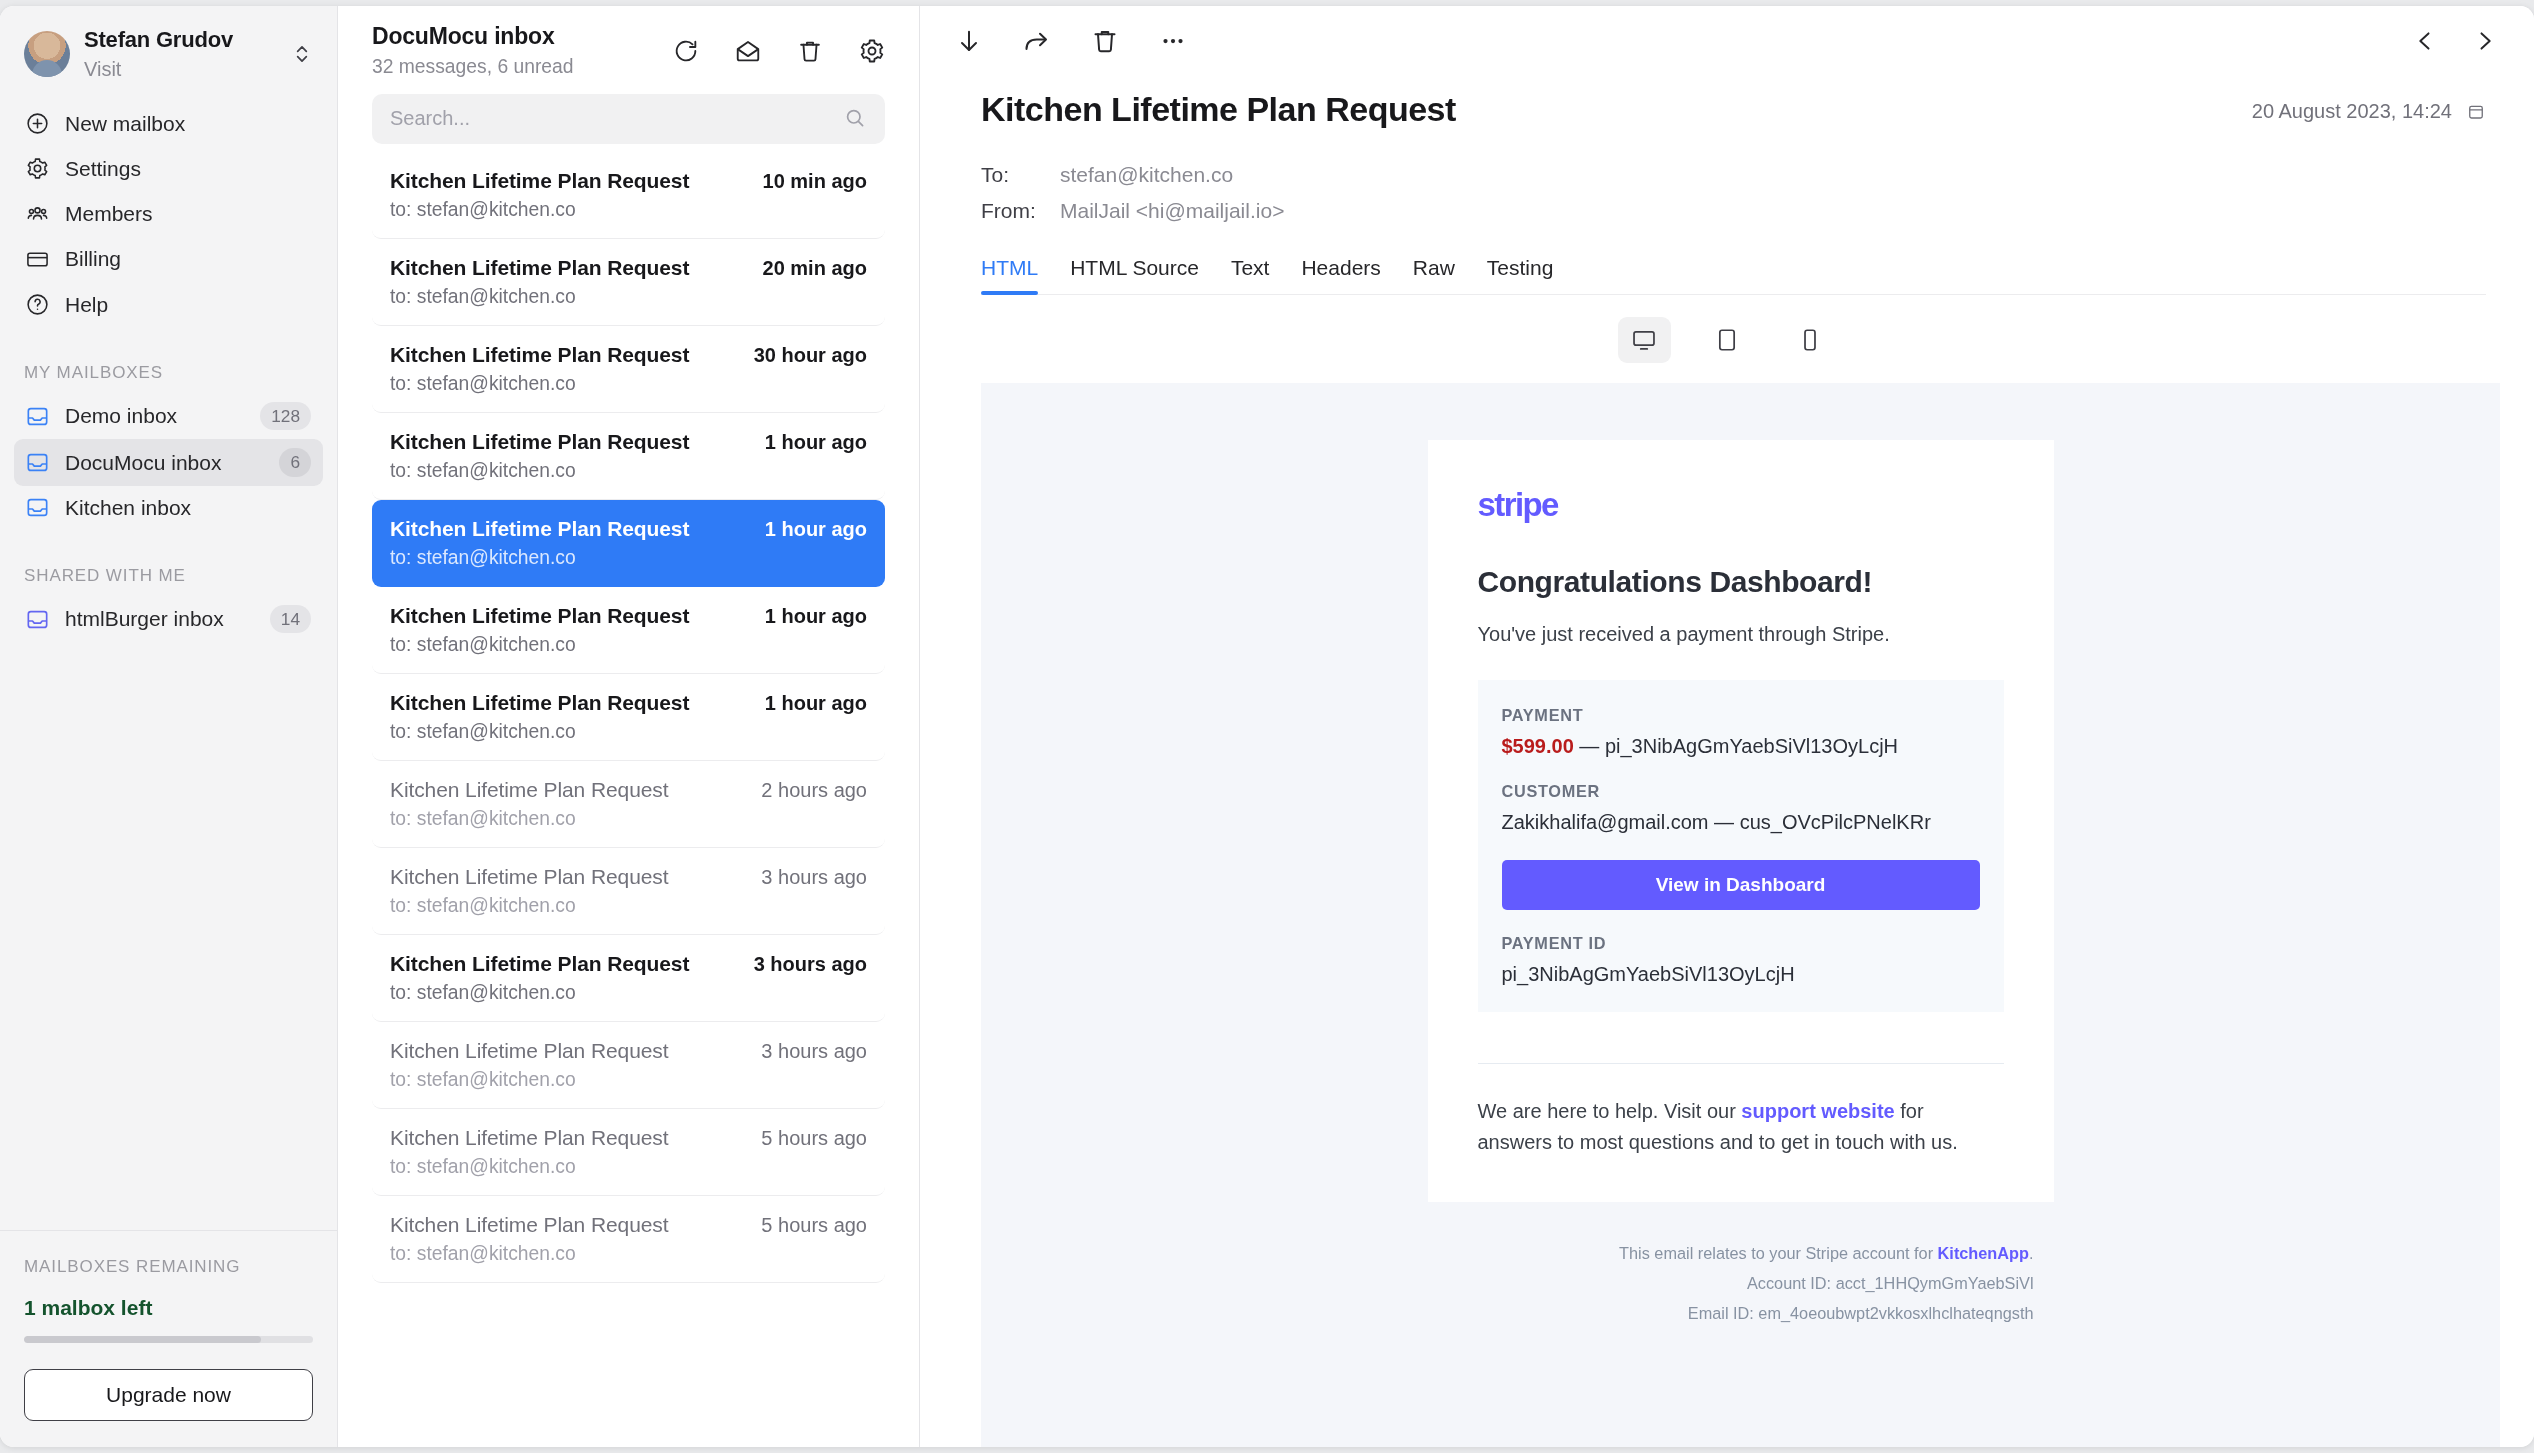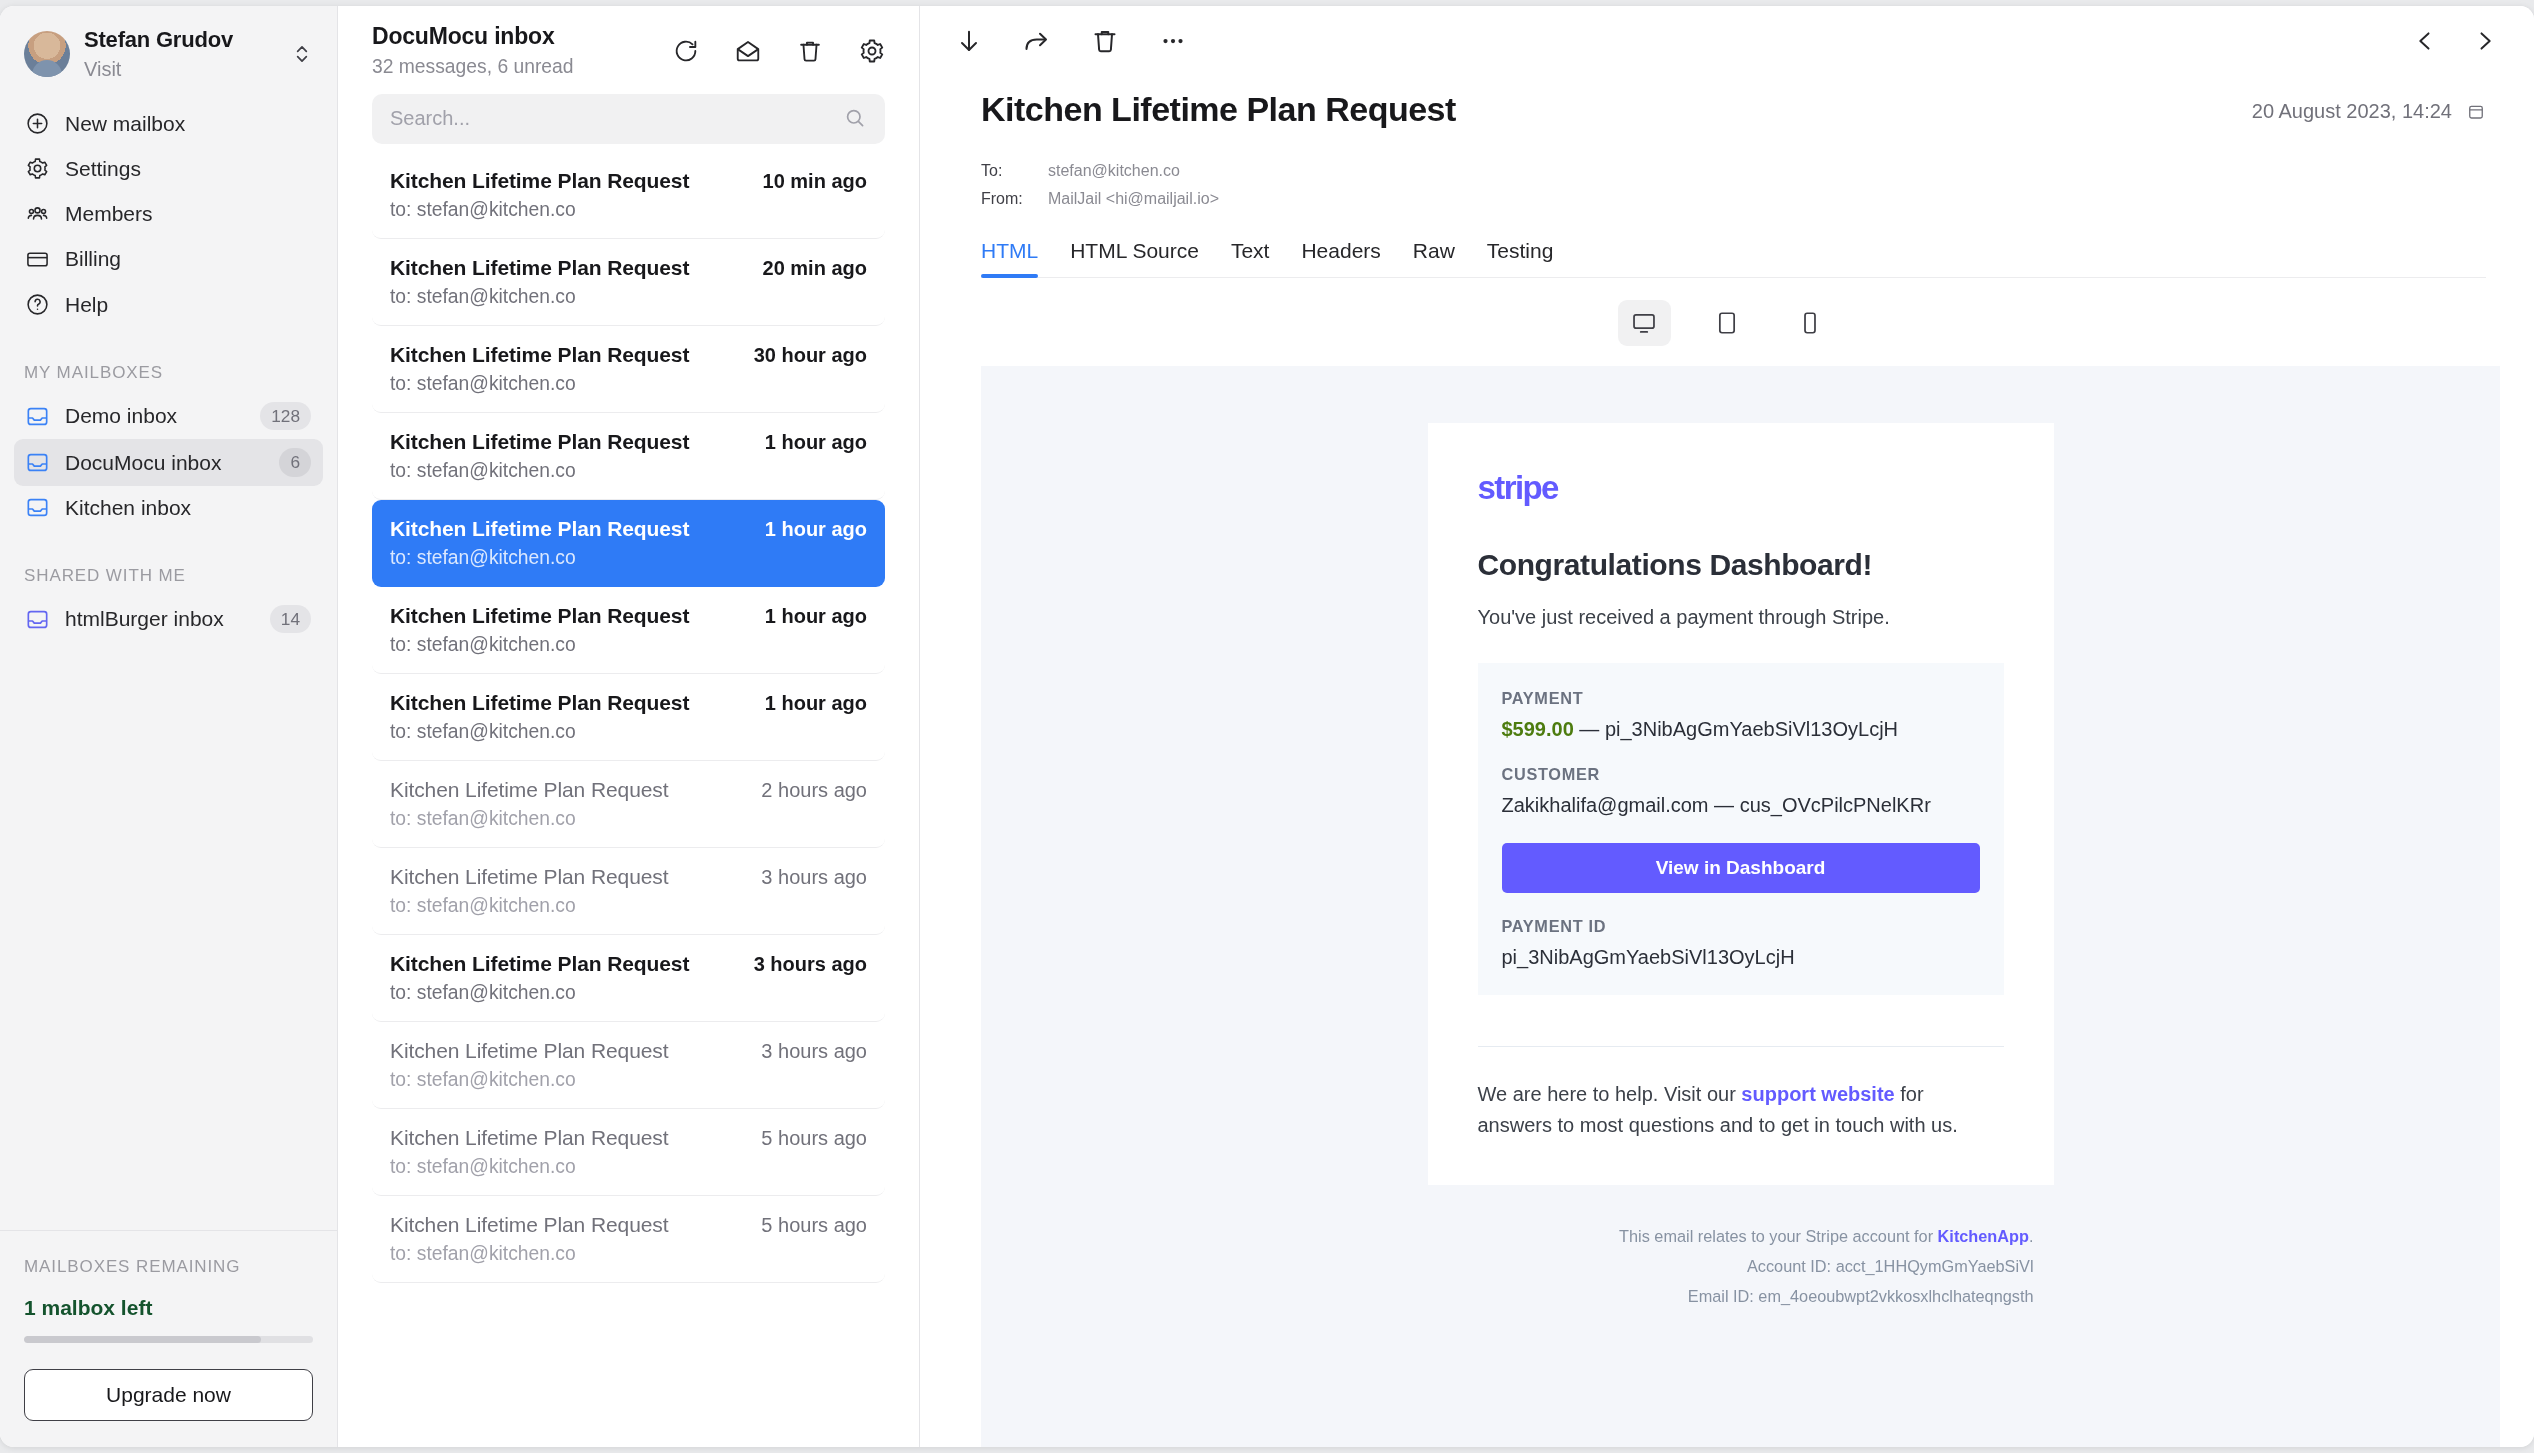--- a/index.html
+++ b/index.html
@@ -161,21 +161,21 @@
     position: relative;
   }
   .reader-toolbar .spacer { flex: 1; }
   .nav-arrows { display: flex; align-items: center; gap: 30px; }
 
   .reader-head { padding: 18px 48px 0 61px; position: relative; }
   .subject-row { display: flex; align-items: flex-start; }
   .mail-subject { flex: 1; font-size: 34px; font-weight: 700; color: #18181b; letter-spacing: -0.5px; line-height: 1.25;}
   .mail-date { display: flex; align-items: center; gap: 14px; font-size: 20px; color: #71717a; padding-top: 12px; white-space: nowrap;}
   .meta { margin-top: 26px; }
-  .meta-row { display: flex; gap: 12px; font-size: 16px; line-height: 1.75; }
+  .meta-row { display: flex; gap: 24px; font-size: 21px; line-height: 1.75; }
   .meta-key { color: #3f3f46; min-width: 55px; }
   .meta-val { color: #8a8a92; }
 
   .tabs {
     display: flex; gap: 0; margin-top: 26px;
     border-bottom: 1px solid #ececee;
     padding-left: 0;
   }
   .tab {
     font-size: 21px; color: #27272a; padding: 0 0 14px 0;
@@ -212,21 +212,21 @@
     letter-spacing: -1.6px; line-height: 1;
   }
   .congrats { font-size: 30px; font-weight: 700; color: #2b2f38; margin-top: 44px; letter-spacing: -0.4px;}
   .lede { font-size: 20px; color: #3c4149; margin-top: 24px; }
   .detail-box {
     margin-top: 34px; background: #f6f9fc;
     padding: 26px 24px 26px 24px;
   }
   .dkey { font-size: 16.3px; font-weight: 700; letter-spacing: 0.7px; color: #6b7280; text-transform: uppercase;}
   .dval { font-size: 20px; color: #2b2f38; margin-top: 10px; }
-  .dval .amount { color: #4d7c0f; font-weight: 700; }
+  .dval .amount { color: #b91c1c; font-weight: 700; }
   .dash-btn {
     display: block; width: 100%; margin-top: 26px;
     background: #635bff; color: #ffffff;
     border: 0; border-radius: 5px;
     font-size: 19px; font-weight: 700; font-family: inherit;
     padding: 14px 0; cursor: pointer;
   }
   .dgap { margin-top: 24px; }
   .hr { border: 0; border-top: 1px solid #e6ebf1; margin: 51px 0 0 0; }
   .help { font-size: 20px; color: #3c4149; margin-top: 32px; line-height: 1.55; }

